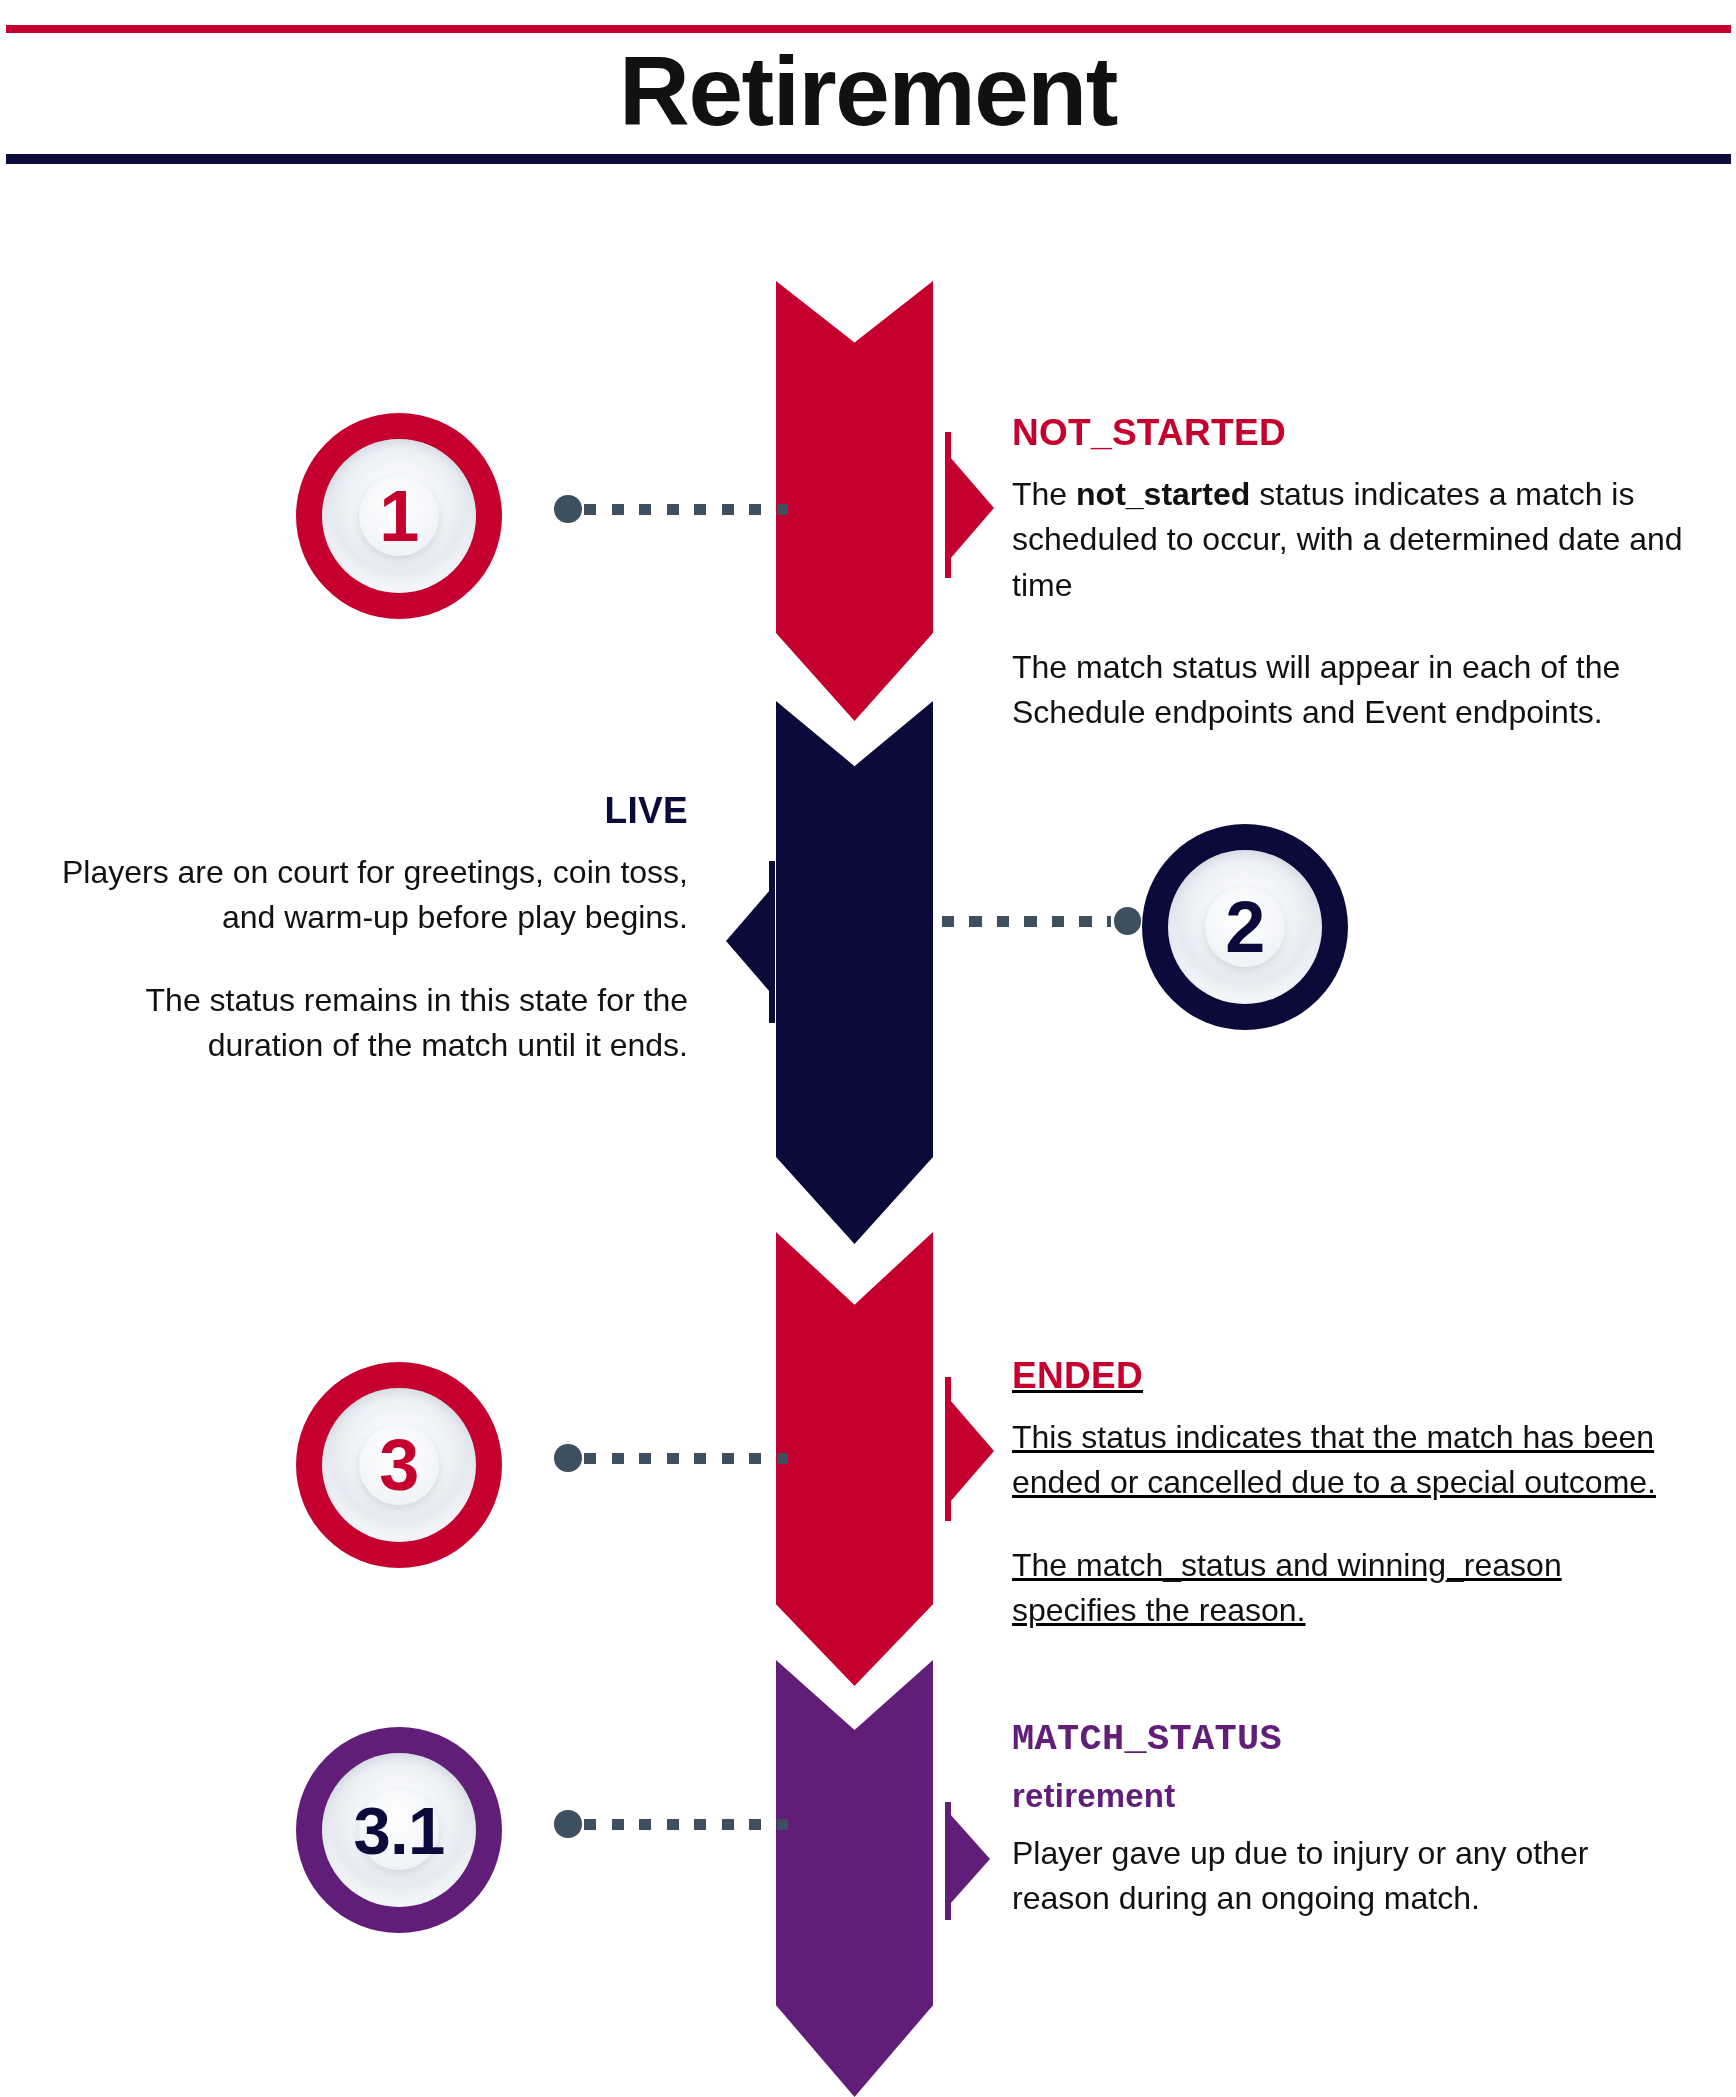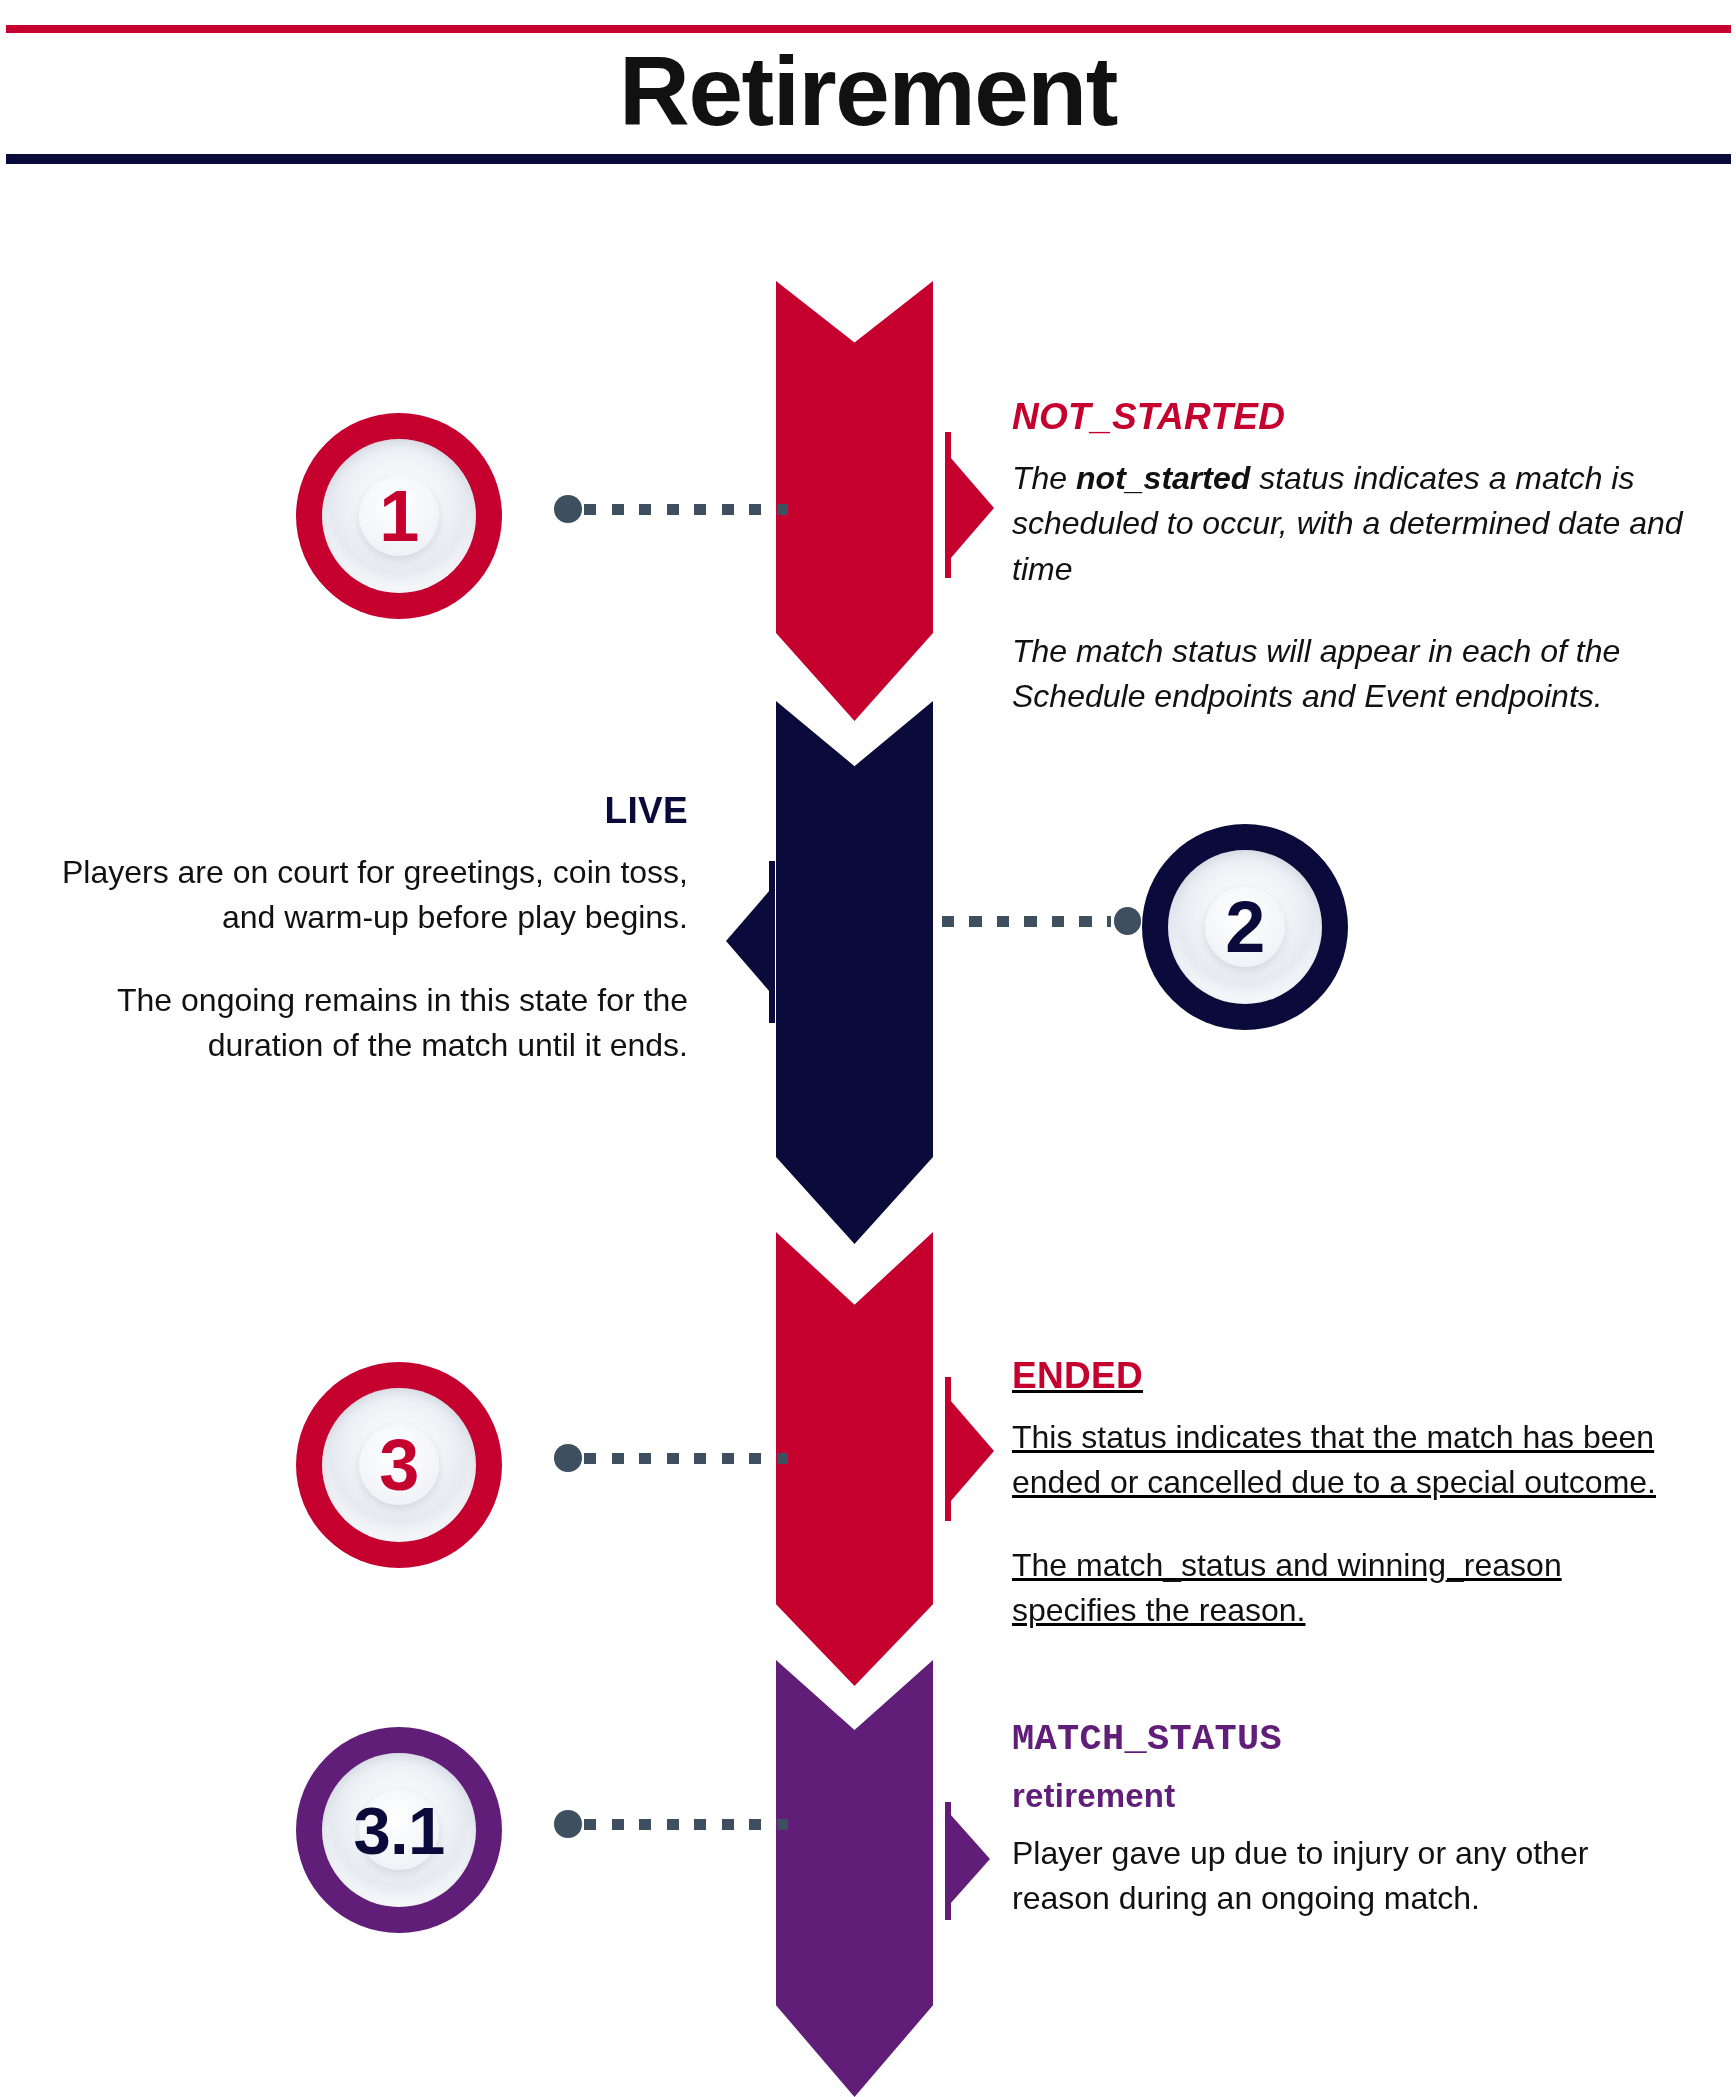--- a/index.html
+++ b/index.html
@@ -122,21 +122,21 @@
   }
   .tblock .subheading{
     font-size:33px;font-weight:700;letter-spacing:0.2px;line-height:1.1;margin:0 0 12.4px 0;
   }
   .tblock p{
     font-size:32px;line-height:1.42;color:#111111;margin:17px 0 37px 0;font-weight:400;
   }
   .tblock p:last-child{margin-bottom:0;}
   .tblock b{font-weight:700;}
 
-  .txt-notstarted{left:1012px;top:397px;width:695px;font-style:italic;}
+  .txt-notstarted{left:1012px;top:413px;width:695px;}
   .txt-notstarted .heading{color:#C5002F;}
   .txt-ended{left:1012px;top:1356px;width:660px;text-decoration:underline;}
   .txt-ended .heading{color:#C5002F;}
   .txt-status{left:1012px;top:1719px;width:660px;}
   .txt-status .heading{color:#601E78;font-family:Liberation Mono, monospace;}
   .txt-status .subheading{color:#601E78;}
   .txt-status p{margin-bottom:0;}
   .txt-live{left:48px;top:791px;width:640px;text-align:right;}
   .txt-live .heading{color:#0B0B3B;}
 </style>
@@ -184,21 +184,21 @@
     <div class="dot"></div>
     <div class="dash"></div>
   </div>
   <div class="marker marker-l mk-live">
     <div class="bar"></div>
     <div class="tri"></div>
   </div>
   <div class="tblock txt-live">
     <div class="heading">LIVE</div>
     <p>Players are on court for greetings, coin toss, and warm-up before play begins.</p>
-    <p>The ongoing remains in this state for the duration of the match until it ends.</p>
+    <p>The status remains in this state for the duration of the match until it ends.</p>
   </div>
 
   <div class="badge badge-3">
     <div class="ring"></div>
     <div class="disc"></div>
     <div class="num">3</div>
   </div>
   <div class="conn conn-3">
     <div class="dot"></div>
     <div class="dash"></div>

